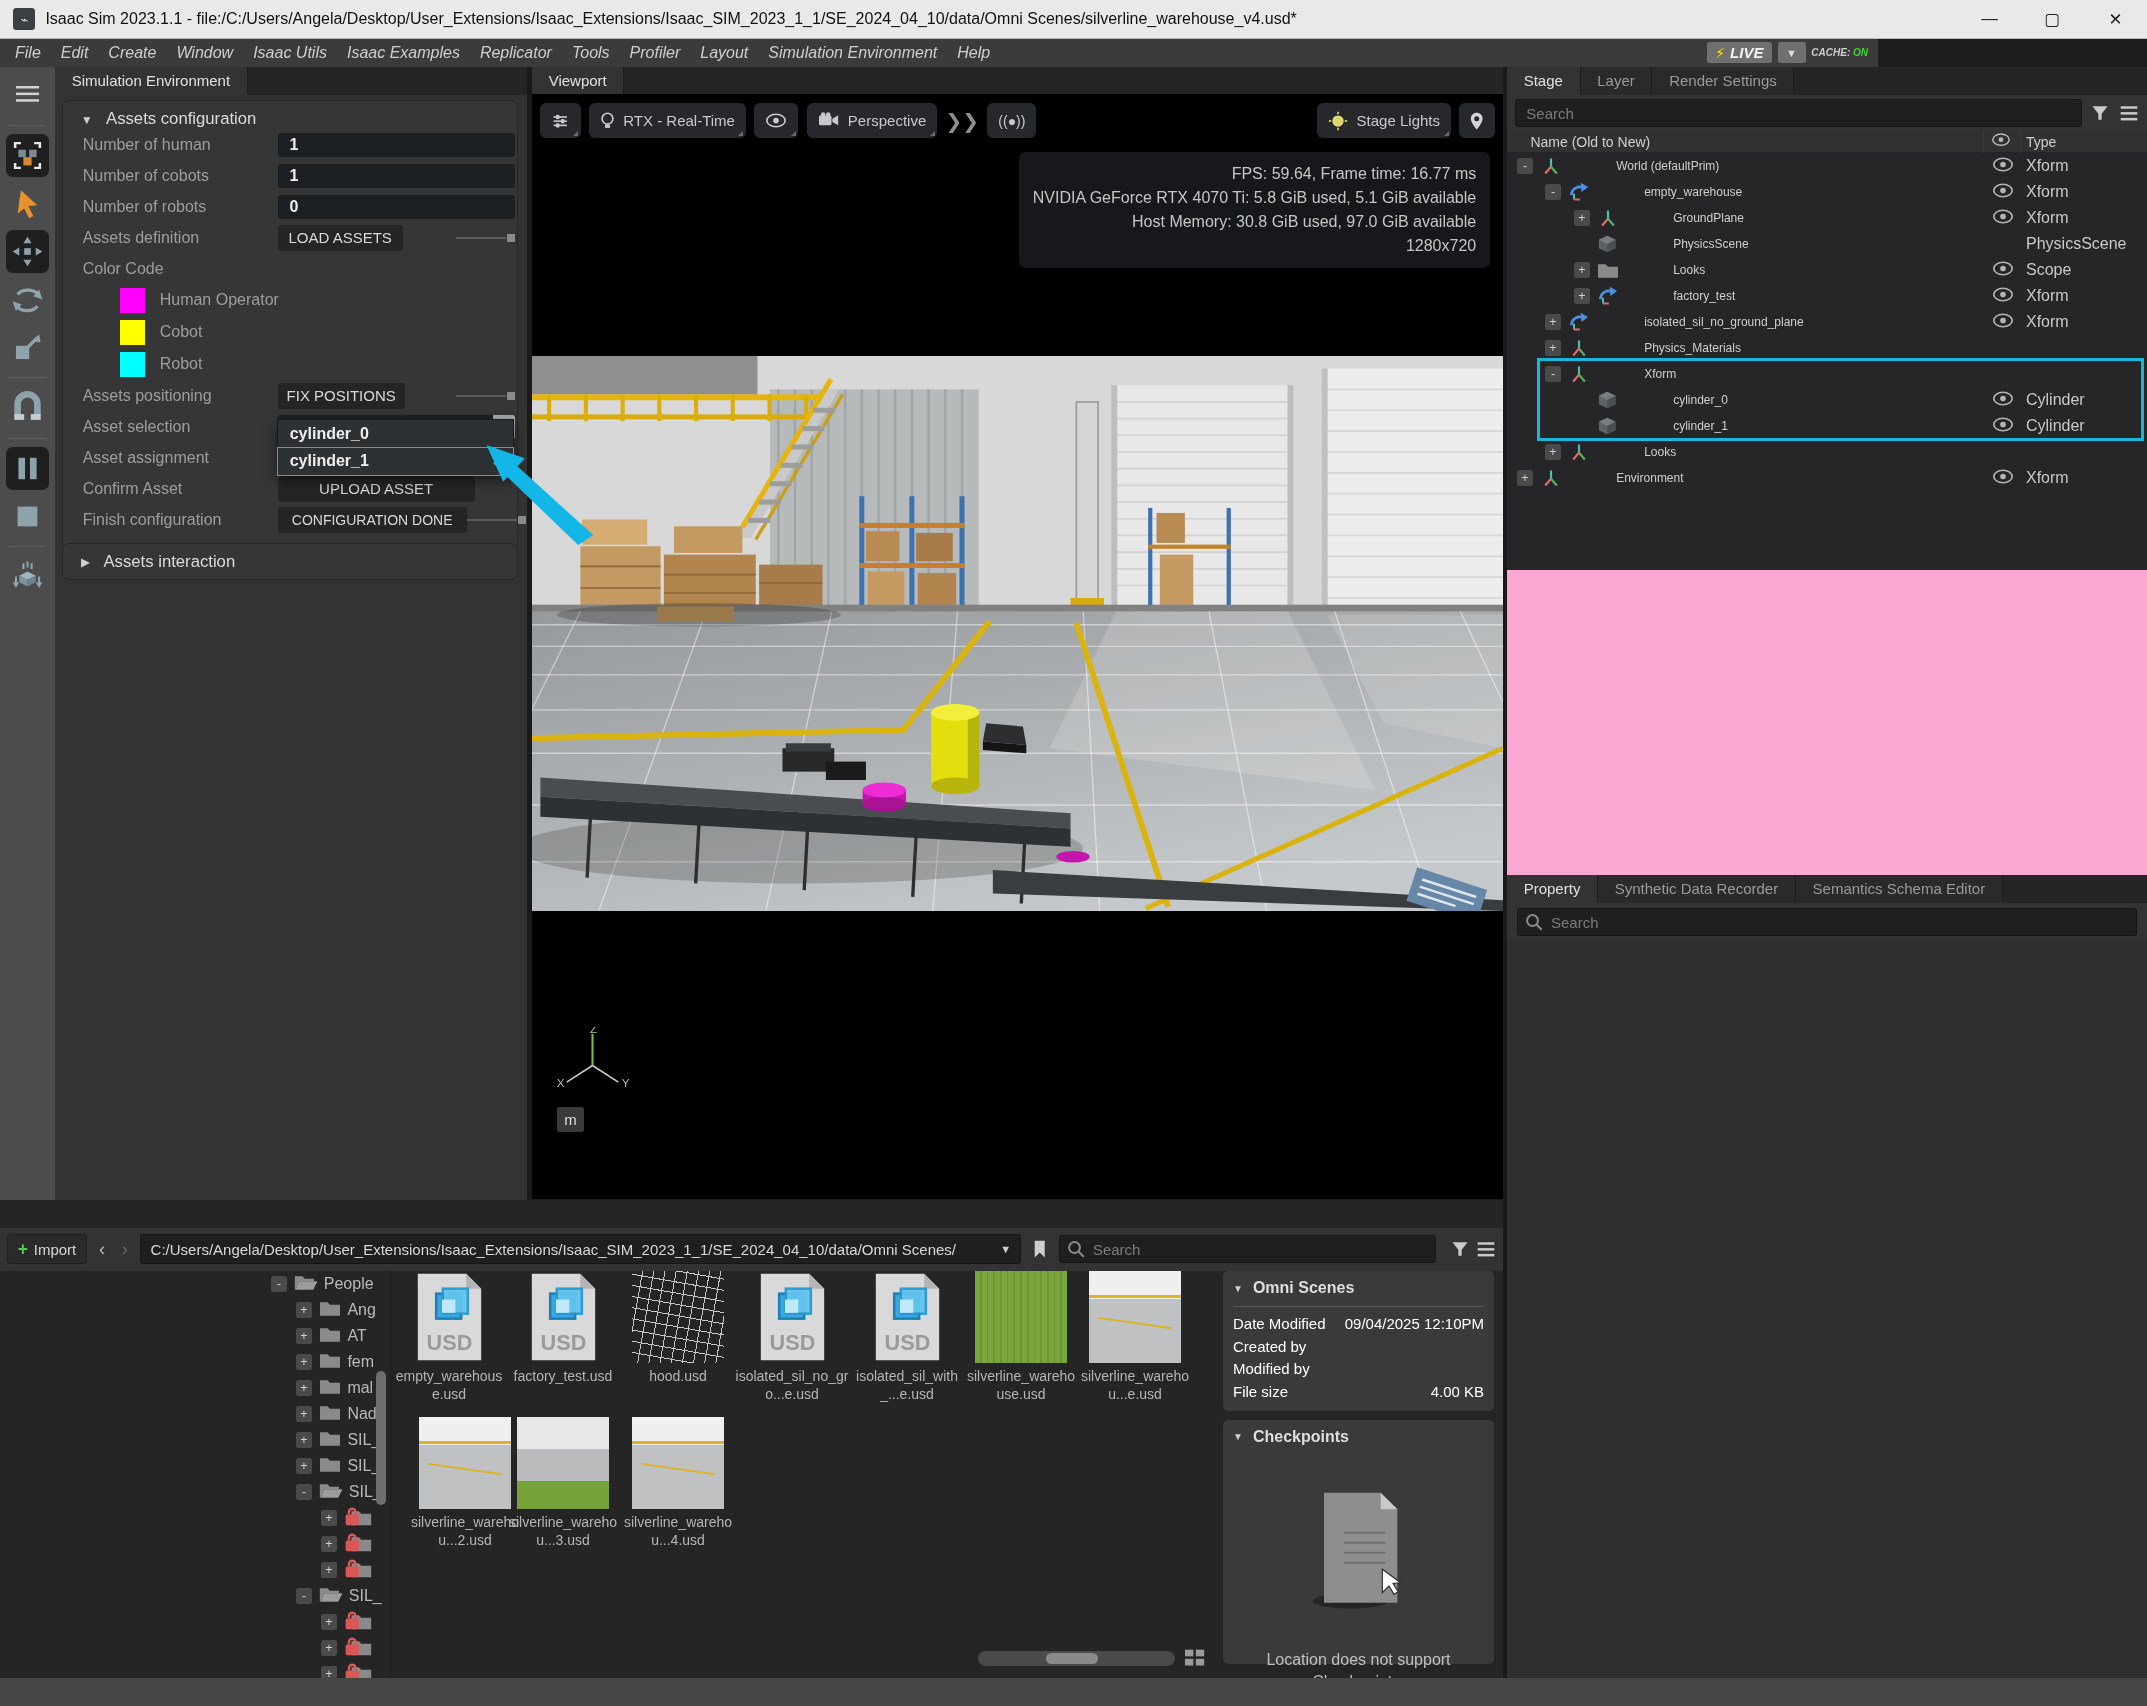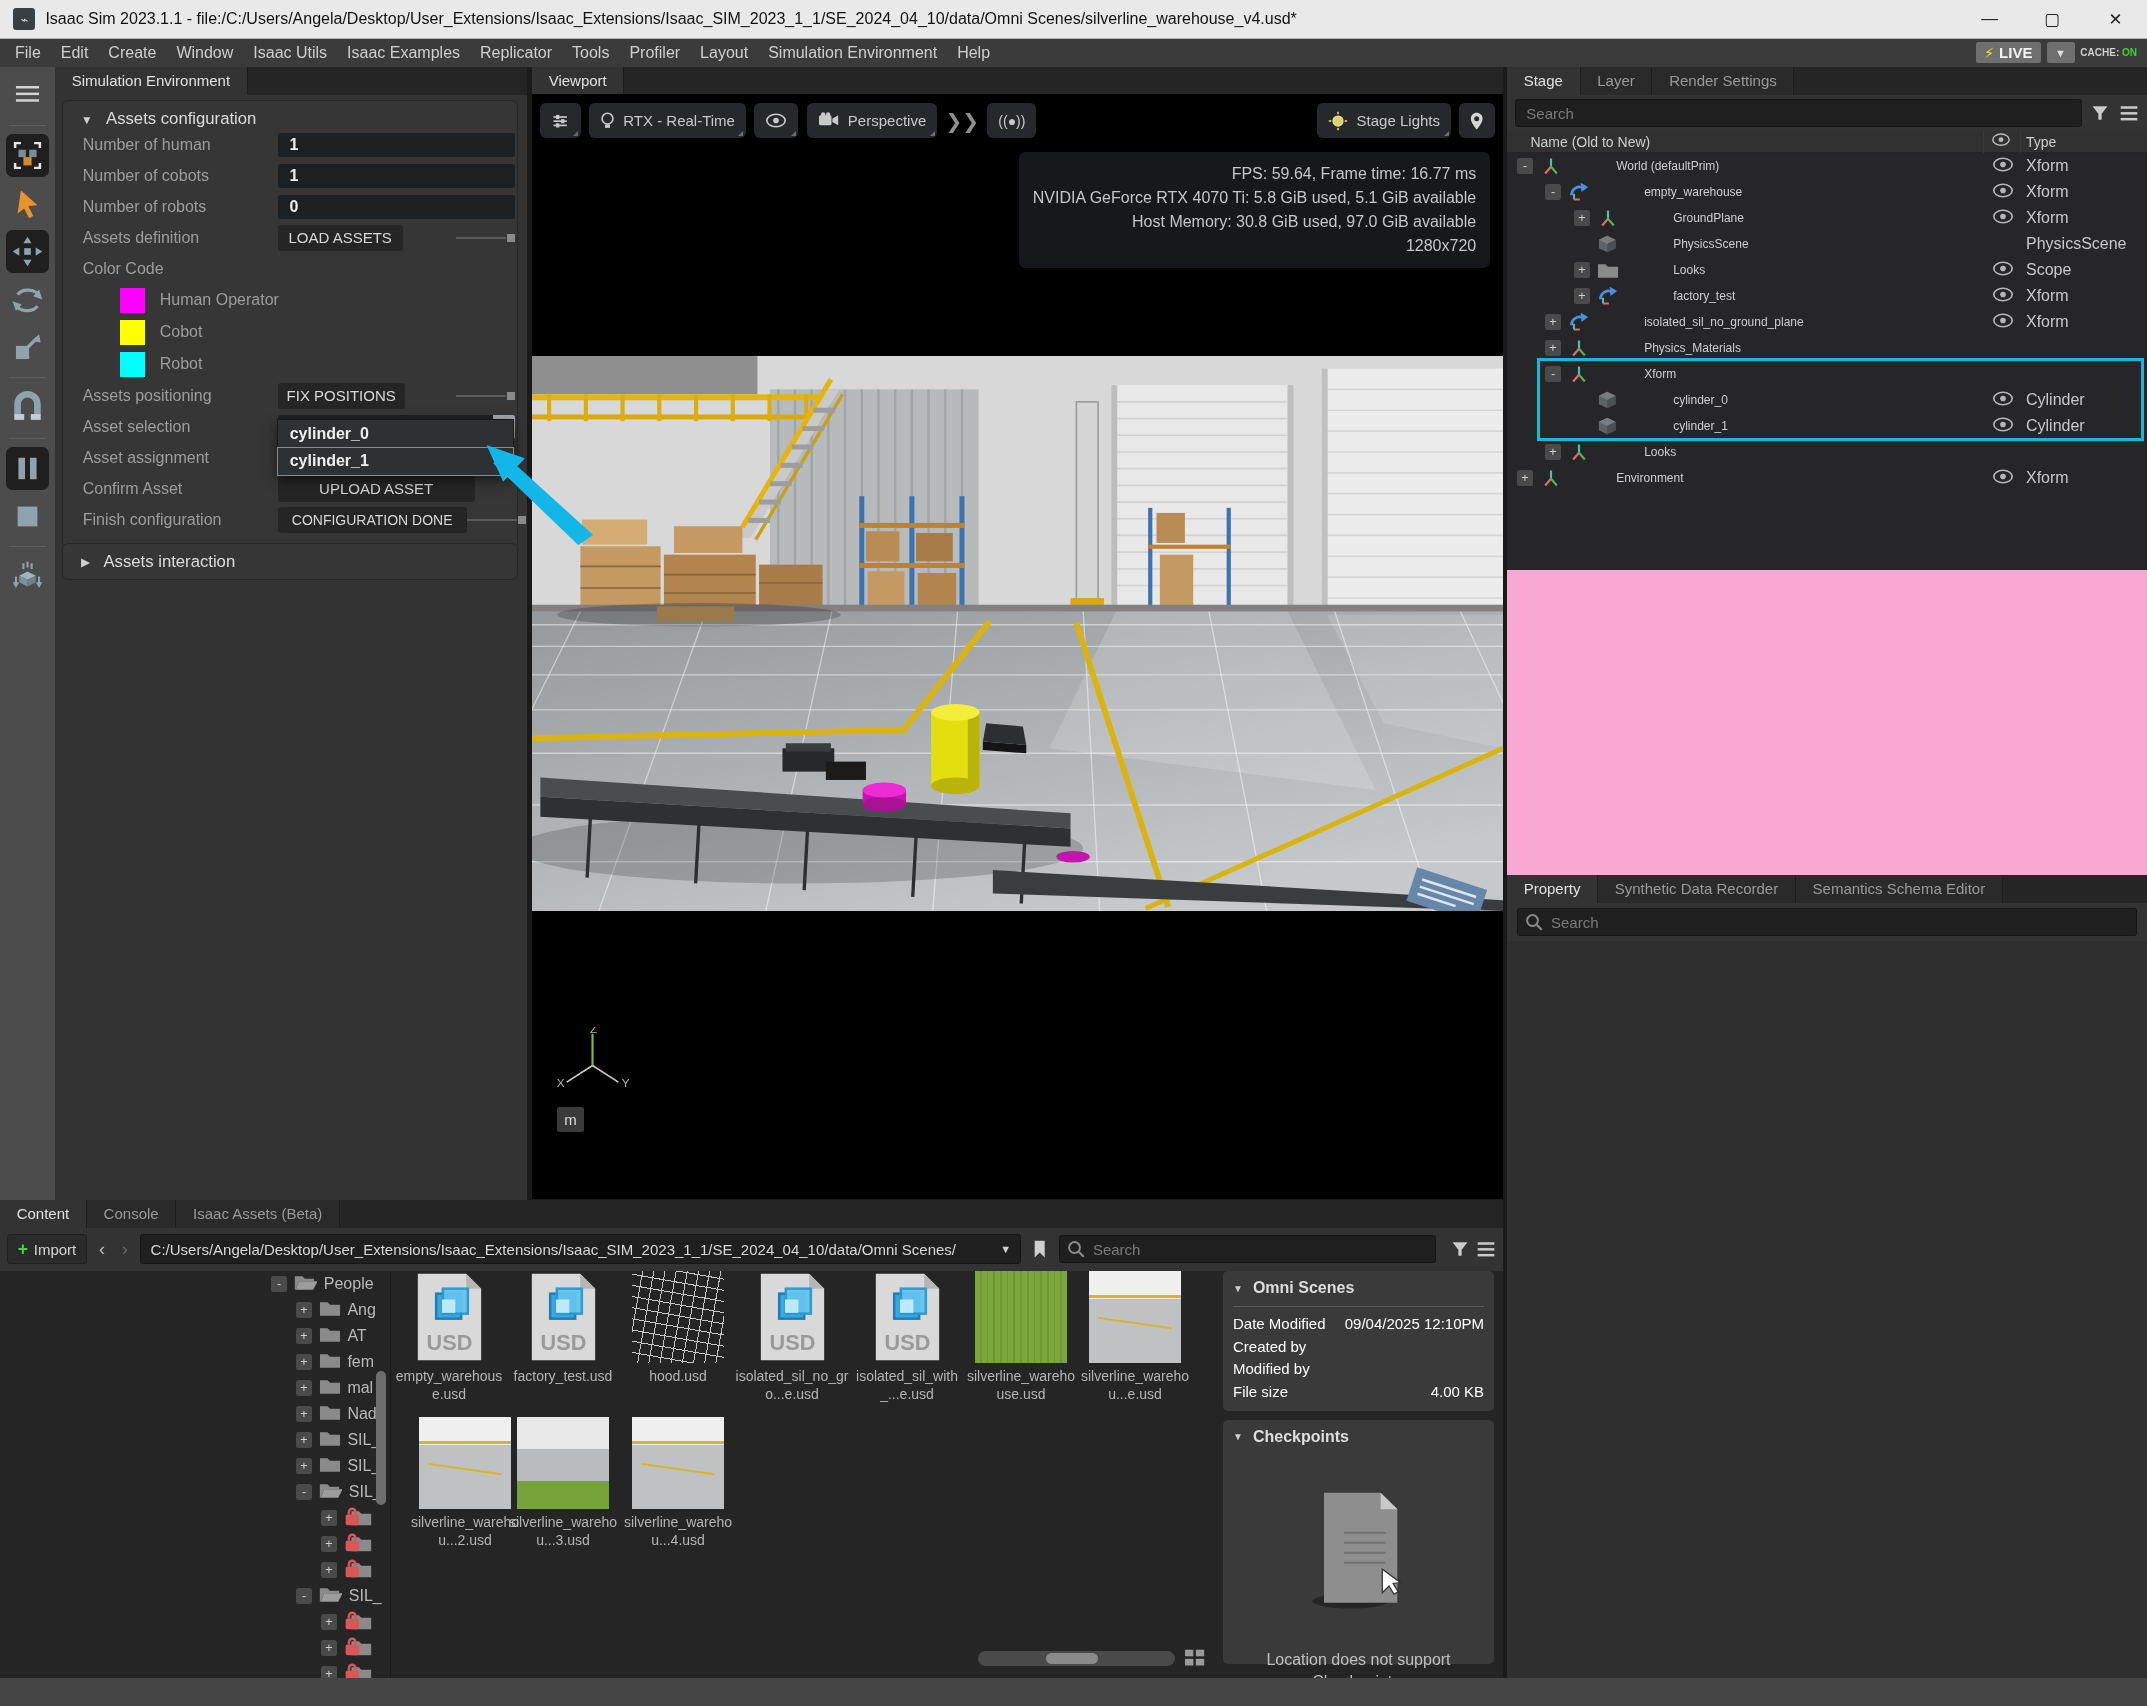--- a/index.html
+++ b/index.html
@@ -11,22 +11,22 @@
   
   #titlebar { left:0; top:0; width:2147px; height:39px; background:#e9e9e9;
     display:flex; align-items:center; border-bottom:0.8px solid #b5b5b5;}
   #app-icon { width:22px; height:22px; margin-left:13.4px; background:#3a3f44; border-radius:3.3px;
     display:flex; align-items:center; justify-content:center; color:#cfd6da; font-size:12.5px;}
   #title-text { margin-left:10px; font-size:16px; color:#111; white-space:nowrap;}
   #win-controls { margin-left:auto; display:flex; height:100%; }
   .winbtn { width:63px; height:100%; display:flex; align-items:center; justify-content:center;
     font-size:16.7px; color:#222; cursor:default;}
   
-  #menubar { left:0; top:39px; width:2147px; height:27.6px; background:#3b3b3b;
-    display:flex; align-items:center; }
+  #menubar { left:0; top:39px; width:1878px; height:27.6px; background:#3b3b3b;
+    display:flex; align-items:center;font-style:italic; }
   .menu-item { color:#cfcfcf; font-size:16px; padding:0 10px; }
   #menubar-right { margin-left:auto; display:flex; align-items:center; gap:5.8px; padding-right:10px; }
   #live-btn { background:#6f6f6f; border-radius:2.5px; height:21px; padding:0 8.3px;
     display:flex; align-items:center; gap:5px; color:#f2f2f2; font-size:15px; font-weight:bold;}
   #live-bolt { color:#f4e11c; font-size:14px; }
   #live-caret { background:#6f6f6f; border-radius:2.5px; height:21px; width:28px; color:#ddd;
     display:flex; align-items:center; justify-content:center; font-size:11px;}
   #cache { color:#cfcfcf; font-size:10px; font-weight:bold;}
   #cache b { color:#3fd435; }
 
@@ -926,25 +926,20 @@
           <circle cx="9" cy="9" r="6.5" fill="none" stroke="#8b8b8b" stroke-width="2.4"></circle>
             <line x1="14" y1="14" x2="20" y2="20" stroke="#8b8b8b" stroke-width="2.4"></line>
         </svg>
         <input class="search" placeholder="Search" style="">
       </div>
     </div>
     <div id="prop-body"></div>
   </div>
 
   <div id="content-panel" class="abs">
-    <div class="tabstrip" id="content-tabs">
-        <div class="tab active">Content</div>
-        <div class="tab">Console</div>
-        <div class="tab">Isaac Assets (Beta)</div>
-      </div>
     <div id="content-toolbar">
       <div id="import-btn">
         <b>+</b>
         <span>Import</span>
       </div>
       <div class="nav-arrow">‹</div>
       <div class="nav-arrow dim">›</div>
       <div id="path-field">
         <span>C:/Users/Angela/Desktop/User_Extensions/Isaac_Extensions/Isaac_SIM_2023_1_1/SE_2024_04_10/data/Omni Scenes/</span>
         <span id="path-caret">▼</span>

